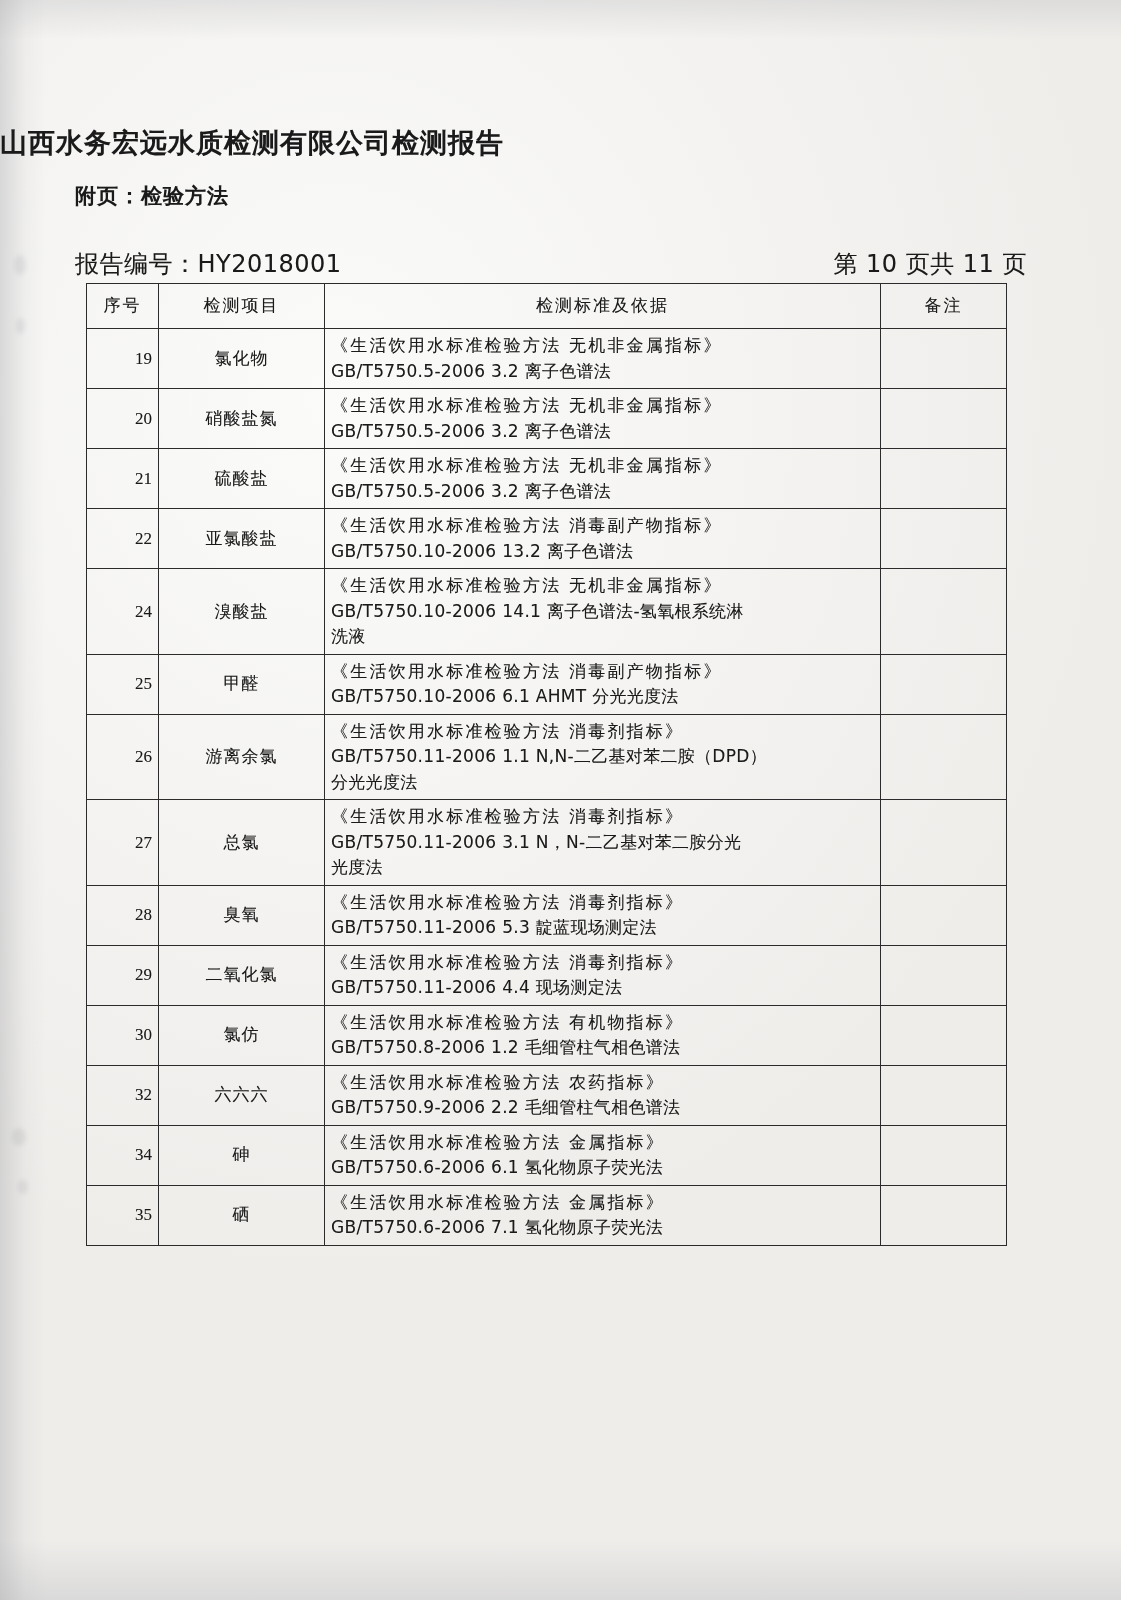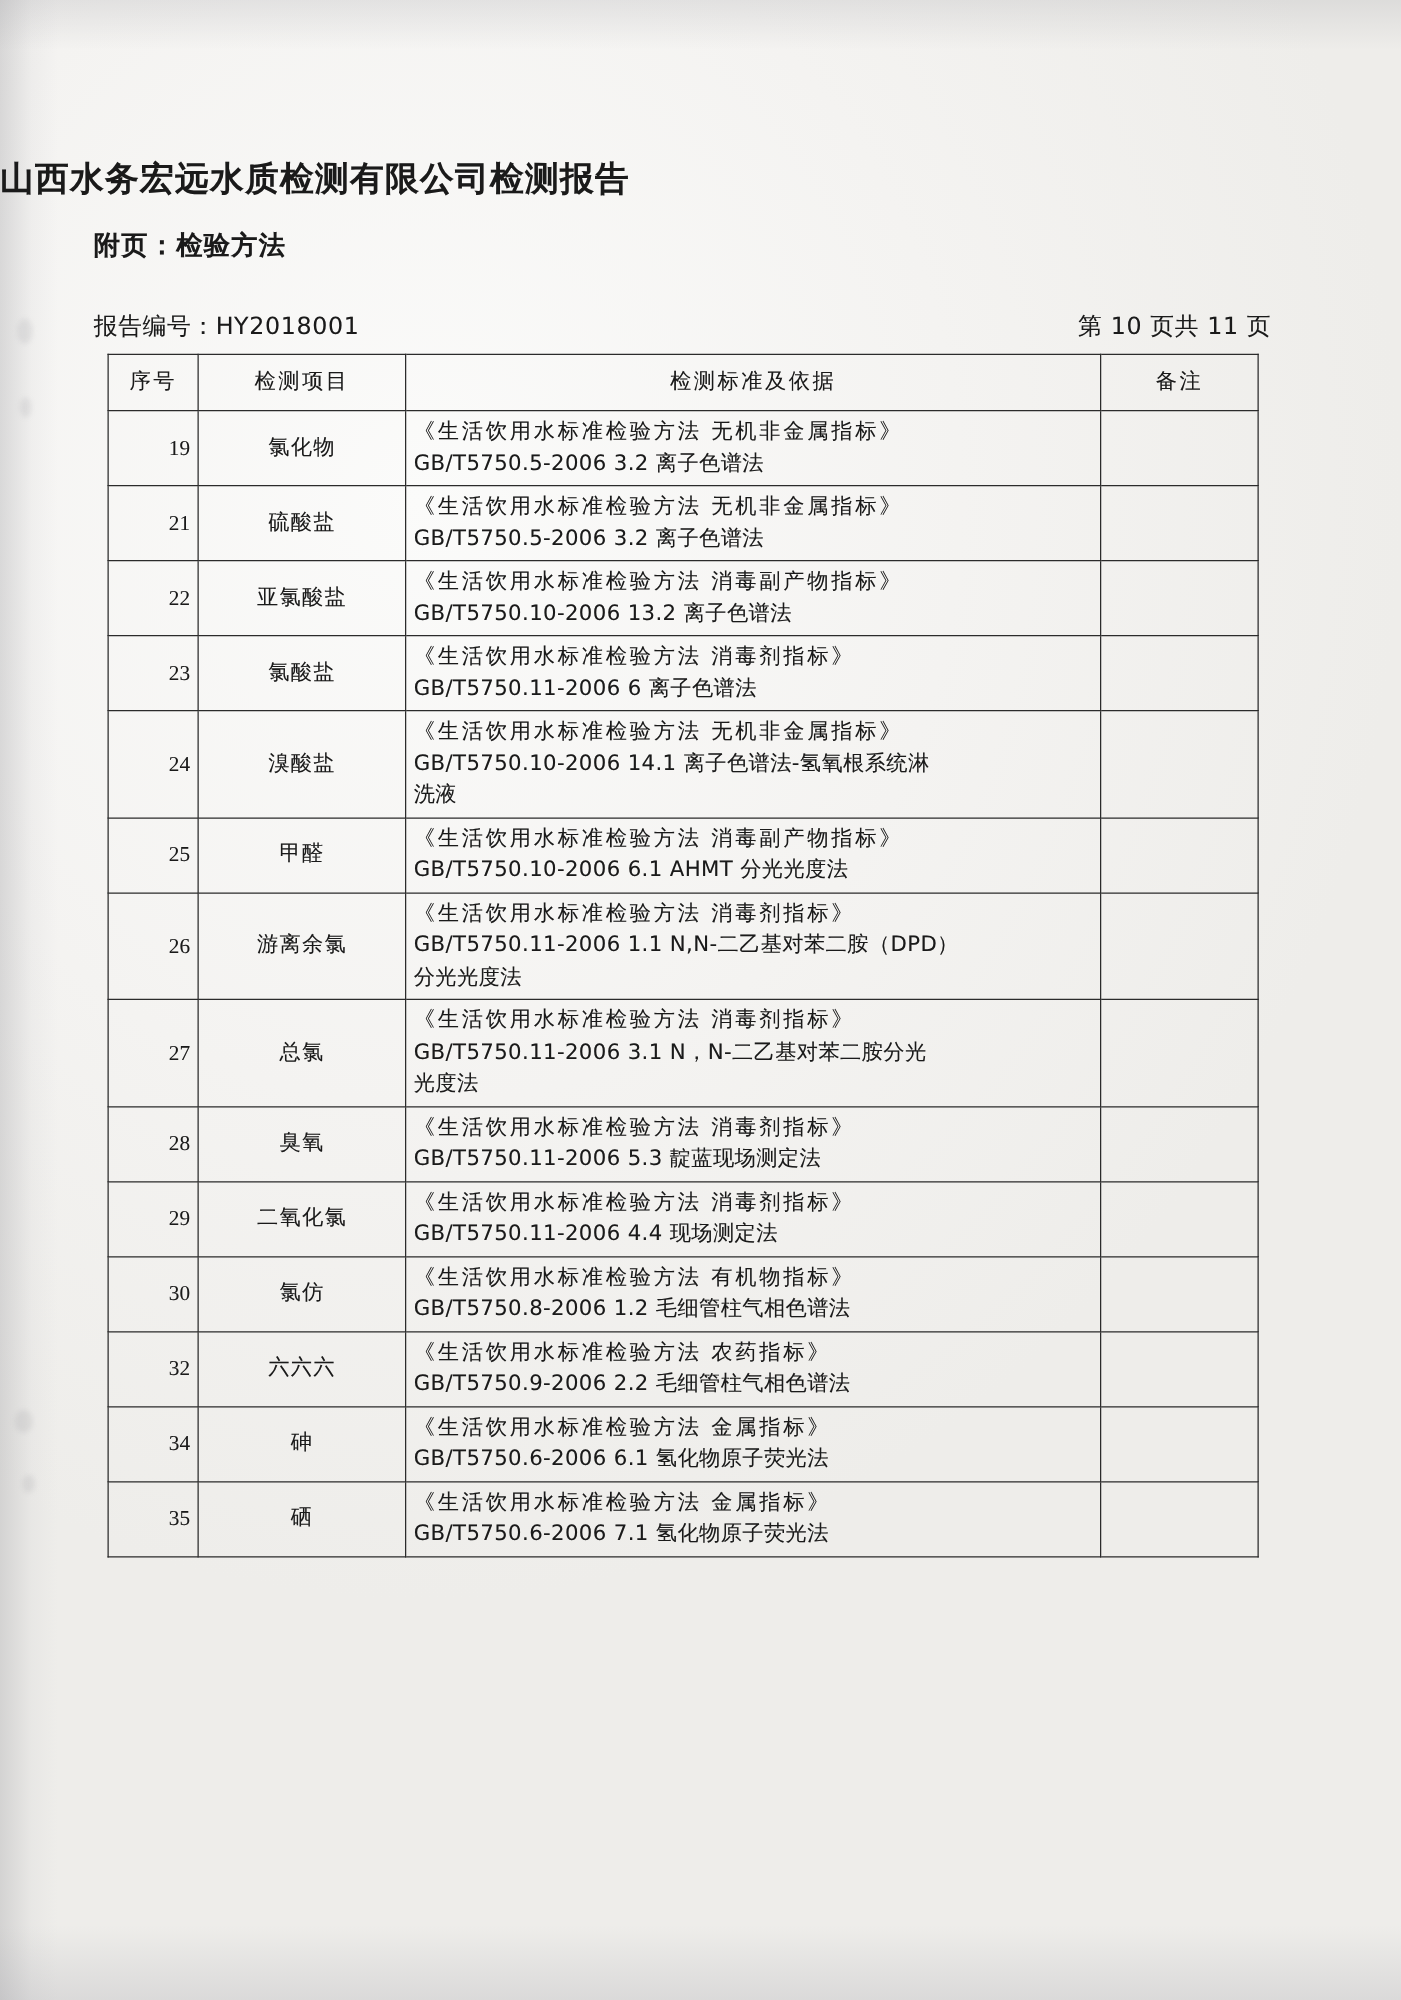--- a/index.html
+++ b/index.html
@@ -71,24 +71,24 @@
     left: 75px;
     font-size: 21px;
     font-weight: bold;
     font-family: "DejaVu Sans", sans-serif;
     letter-spacing: 1px;
   }
   .meta-row {
     position: absolute;
     top: 248px;
     left: 75px;
-    right: 104px;
+    right: 94px;
     display: flex;
     justify-content: space-between;
-    font-size: 19px;
+    font-size: 24px;
     font-family: "DejaVu Sans", sans-serif;
   }
   .meta-left { letter-spacing: 0.5px; }
   .meta-right { letter-spacing: 0.5px; }
 
   table.report {
     position: absolute;
     top: 283px;
     left: 86px;
     width: 920px;
@@ -189,43 +189,43 @@
         <tr>
           <td class="no">19</td>
           <td class="item">氯化物</td>
           <td class="std">
             <div class="line1">《生活饮用水标准检验方法  无机非金属指标》</div>
             <div class="line2">GB/T5750.5-2006   3.2 离子色谱法</div>
           </td>
           <td class="remark"></td>
         </tr>
         <tr>
+          <td class="no">20</td>
+          <td class="item">硝酸盐氮</td>
+          <td class="std">
+            <div class="line1">《生活饮用水标准检验方法  无机非金属指标》</div>
+            <div class="line2">GB/T5750.5-2006   3.2 离子色谱法</div>
+          </td>
+          <td class="remark"></td>
+        </tr>
+        <tr>
           <td class="no">21</td>
           <td class="item">硫酸盐</td>
           <td class="std">
             <div class="line1">《生活饮用水标准检验方法  无机非金属指标》</div>
             <div class="line2">GB/T5750.5-2006   3.2 离子色谱法</div>
           </td>
           <td class="remark"></td>
         </tr>
         <tr>
           <td class="no">22</td>
           <td class="item">亚氯酸盐</td>
           <td class="std">
             <div class="line1">《生活饮用水标准检验方法  消毒副产物指标》</div>
             <div class="line2">GB/T5750.10-2006 13.2 离子色谱法</div>
-          </td>
-          <td class="remark"></td>
-        </tr>
-        <tr>
-          <td class="no">23</td>
-          <td class="item">氯酸盐</td>
-          <td class="std">
-            <div class="line1">《生活饮用水标准检验方法  消毒剂指标》</div>
-            <div class="line2">GB/T5750.11-2006 6 离子色谱法</div>
           </td>
           <td class="remark"></td>
         </tr>
         <tr>
           <td class="no">24</td>
           <td class="item">溴酸盐</td>
           <td class="std">
             <div class="line1">《生活饮用水标准检验方法  无机非金属指标》</div>
             <div class="line2">GB/T5750.10-2006 14.1 离子色谱法-氢氧根系统淋</div>
             <div class="line3">洗液</div>

